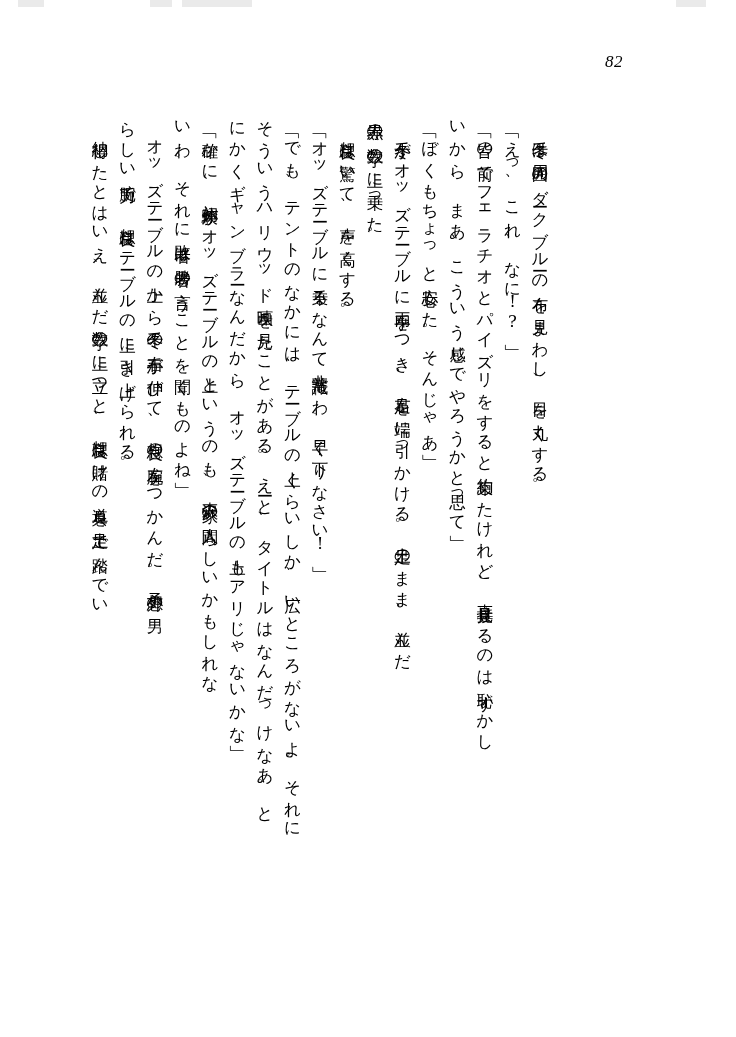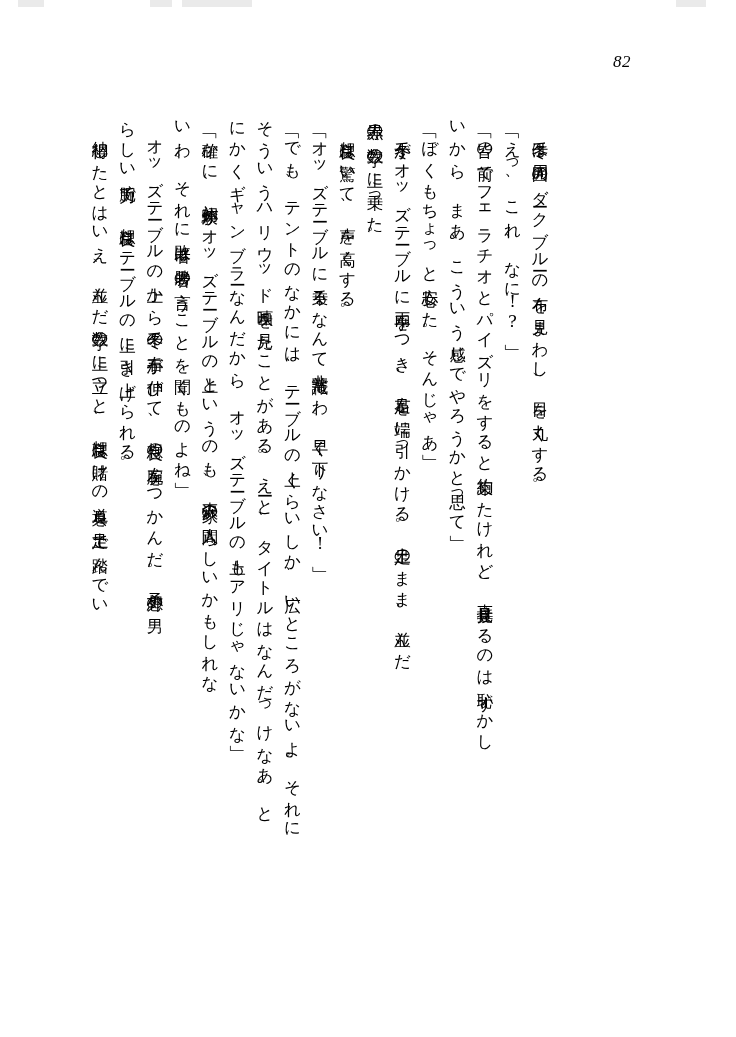--- a/index.html
+++ b/index.html
@@ -25,21 +25,21 @@
     opacity: 0.55;
   }
   .scan-artifact.a1 { left: 18px;  width: 26px; }
   .scan-artifact.a2 { left: 150px; width: 22px; }
   .scan-artifact.a3 { left: 182px; width: 70px; }
   .scan-artifact.a4 { left: 676px; width: 30px; }
 
   .page-number {
     position: absolute;
     top: 52px;
-    right: 105px;
+    right: 113px;
     font-size: 17px;
     font-style: italic;
     font-family: "Liberation Serif", "DejaVu Serif", serif;
     letter-spacing: 0.5px;
   }
 
   
   .text-block {
     position: absolute;
     top: 110px;

